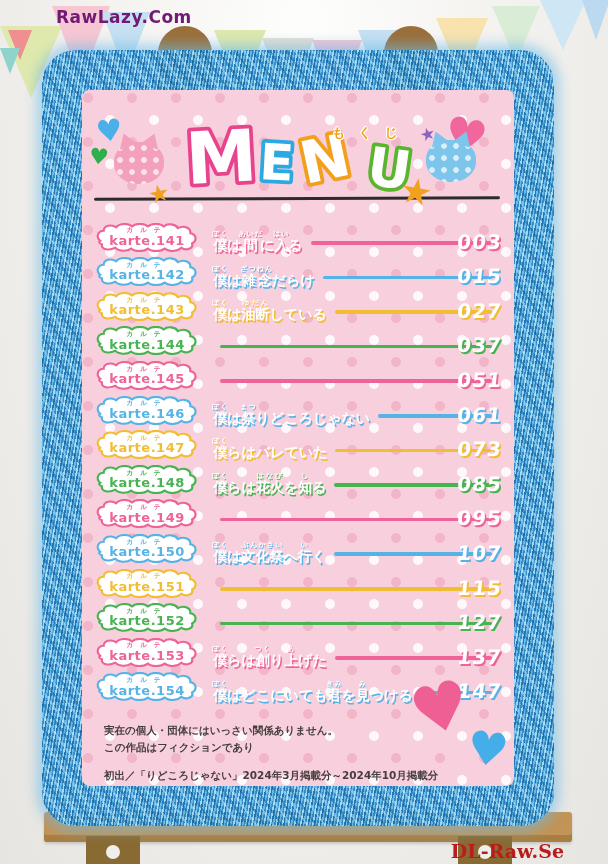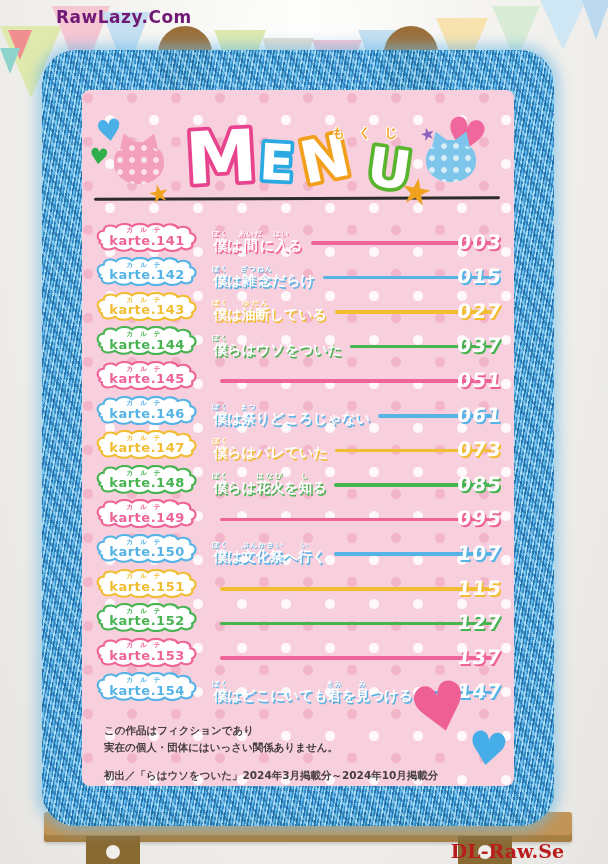--- a/index.html
+++ b/index.html
@@ -199,21 +199,20 @@
   <div class="row" style="--c:#47b351">
     <div class="badge">
       <svg class="cloud" viewBox="0 0 120 34" preserveAspectRatio="none">
               <path d="M7,21 C2,17 4,9 11,9 C11,3 20,1 25,5 C29,0 39,0 43,4 C47,0 57,0 61,4 C65,0 75,0 79,4 C83,0 92,1 95,6 C102,2 110,6 109,12 C116,13 117,21 111,24 C113,30 104,33 99,29 C94,34 84,34 80,30 C75,34 65,34 61,30 C56,34 46,34 42,30 C37,34 27,33 24,29 C17,33 8,31 9,25 C6,24 5,22 7,21 Z"></path>
             </svg>
       <div class="badge-text">
         <span class="badge-ruby">カルテ</span>
         <span class="badge-label">karte.144</span>
       </div>
     </div>
-    <div class="title"><ruby>僕<rt>ぼく</rt></ruby><span>らはウソをついた</span></div>
     <div class="leader"></div>
     <div class="page">037</div>
   </div>
   <div class="row" style="--c:#ee6398">
     <div class="badge">
       <svg class="cloud" viewBox="0 0 120 34" preserveAspectRatio="none">
               <path d="M7,21 C2,17 4,9 11,9 C11,3 20,1 25,5 C29,0 39,0 43,4 C47,0 57,0 61,4 C65,0 75,0 79,4 C83,0 92,1 95,6 C102,2 110,6 109,12 C116,13 117,21 111,24 C113,30 104,33 99,29 C94,34 84,34 80,30 C75,34 65,34 61,30 C56,34 46,34 42,30 C37,34 27,33 24,29 C17,33 8,31 9,25 C6,24 5,22 7,21 Z"></path>
             </svg>
       <div class="badge-text">
         <span class="badge-ruby">カルテ</span>
@@ -321,43 +320,44 @@
   <div class="row" style="--c:#ee6398">
     <div class="badge">
       <svg class="cloud" viewBox="0 0 120 34" preserveAspectRatio="none">
               <path d="M7,21 C2,17 4,9 11,9 C11,3 20,1 25,5 C29,0 39,0 43,4 C47,0 57,0 61,4 C65,0 75,0 79,4 C83,0 92,1 95,6 C102,2 110,6 109,12 C116,13 117,21 111,24 C113,30 104,33 99,29 C94,34 84,34 80,30 C75,34 65,34 61,30 C56,34 46,34 42,30 C37,34 27,33 24,29 C17,33 8,31 9,25 C6,24 5,22 7,21 Z"></path>
             </svg>
       <div class="badge-text">
         <span class="badge-ruby">カルテ</span>
         <span class="badge-label">karte.153</span>
       </div>
     </div>
+    <div class="title"><ruby>僕<rt>ぼく</rt></ruby><span>らは</span><ruby>創<rt>つく</rt></ruby><span>り</span><ruby>上<rt>あ</rt></ruby><span>げた</span></div>
     <div class="leader"></div>
     <div class="page">137</div>
   </div>
   <div class="row" style="--c:#55b3e6">
     <div class="badge">
       <svg class="cloud" viewBox="0 0 120 34" preserveAspectRatio="none">
               <path d="M7,21 C2,17 4,9 11,9 C11,3 20,1 25,5 C29,0 39,0 43,4 C47,0 57,0 61,4 C65,0 75,0 79,4 C83,0 92,1 95,6 C102,2 110,6 109,12 C116,13 117,21 111,24 C113,30 104,33 99,29 C94,34 84,34 80,30 C75,34 65,34 61,30 C56,34 46,34 42,30 C37,34 27,33 24,29 C17,33 8,31 9,25 C6,24 5,22 7,21 Z"></path>
             </svg>
       <div class="badge-text">
         <span class="badge-ruby">カルテ</span>
         <span class="badge-label">karte.154</span>
       </div>
     </div>
     <div class="title"><ruby>僕<rt>ぼく</rt></ruby><span>はどこにいても</span><ruby>君<rt>きみ</rt></ruby><span>を</span><ruby>見<rt>み</rt></ruby><span>つける</span></div>
     <div class="leader"></div>
     <div class="page">147</div>
   </div>
       </div>
 
     <div class="footer">
+      <div class="small">実在の個人・団体にはいっさい関係ありません。</div>
       <div class="small">この作品はフィクションであり</div>
-      <div class="small">実在の個人・団体にはいっさい関係ありません。</div>
-      <div class="source">初出／「らはウソをついた」2024年3月掲載分～2024年10月掲載分</div>
+      <div class="source">初出／「りどころじゃない」2024年3月掲載分～2024年10月掲載分</div>
     </div>
 
     <span class="heart h-botpink">♥</span>
     <span class="heart h-botblue">♥</span>
   </div>
 </div>
 
 <div class="wm-top">RawLazy.Com</div>
 <div class="wm-bottom">DL-Raw.Se</div>
 

